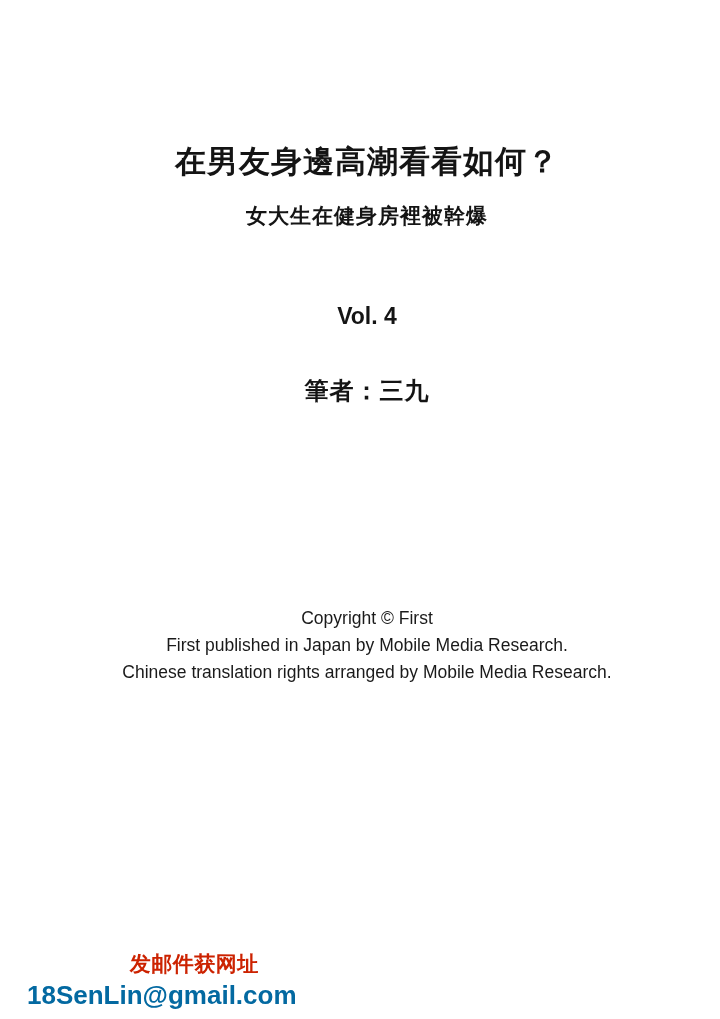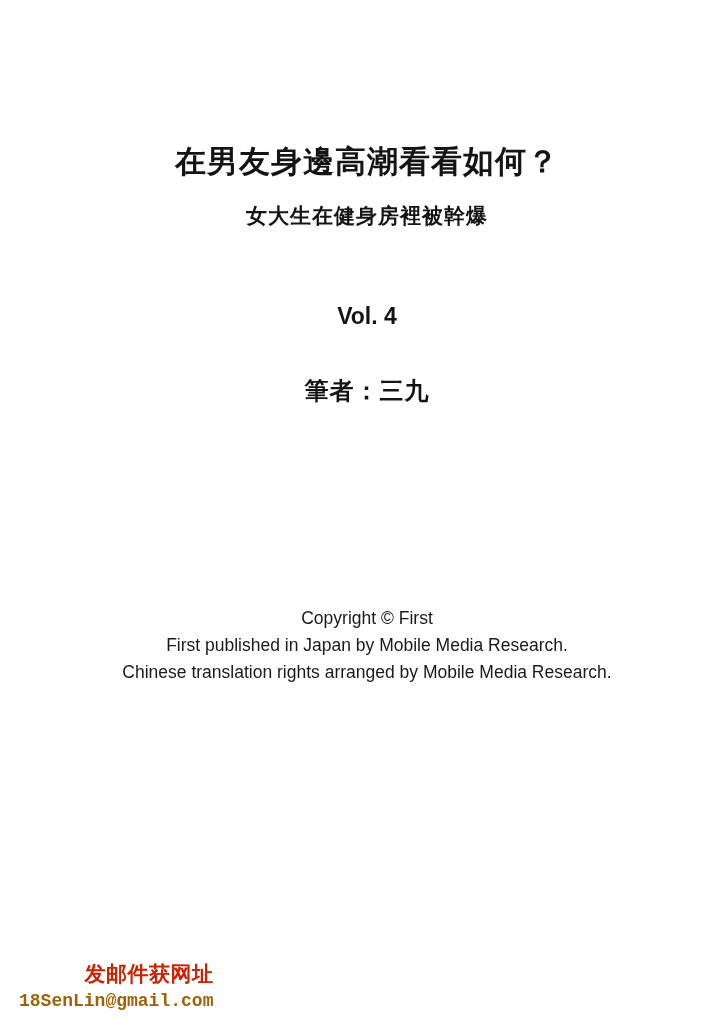--- a/index.html
+++ b/index.html
@@ -79,38 +79,38 @@
     font-family: "Liberation Sans", sans-serif;
     font-size: 17.5px;
     line-height: 27px;
     color: #1a1a1a;
   }
   .copyright div {
     white-space: nowrap;
   }
   .watermark {
     position: absolute;
-    left: 12px;
+    left: 20px;
     bottom: 6px;
-    text-align: right;
+    text-align: center;
   }
   .watermark-line1 {
     font-family: "DejaVu Sans", "Liberation Sans", sans-serif;
     font-size: 21px;
     font-weight: 700;
     color: #cc2200;
     line-height: 1.35;
     letter-spacing: 0.5px;
     margin-left: 65px;
   }
   .watermark-line2 {
-    font-family: Liberation Mono, monospace;
-    font-size: 18px;
+    font-family: Liberation Sans, sans-serif;
+    font-size: 26px;
     font-weight: 700;
-    color: #a16207;
+    color: #0369a1;
     line-height: 1.35;
   }
 </style>
 </head>
 <body>
 
 <div class="page">
 
   <div class="title-block">
     <h1 class="main-title">在男友身邊高潮看看如何？</h1>

